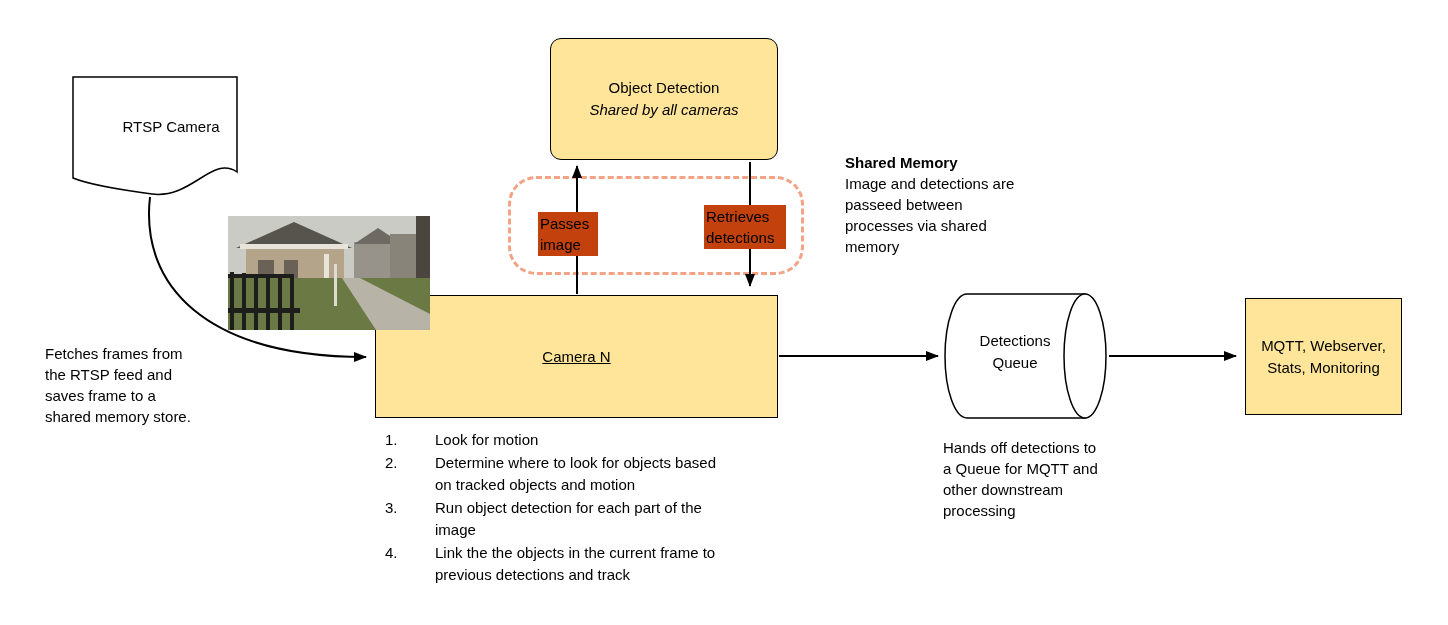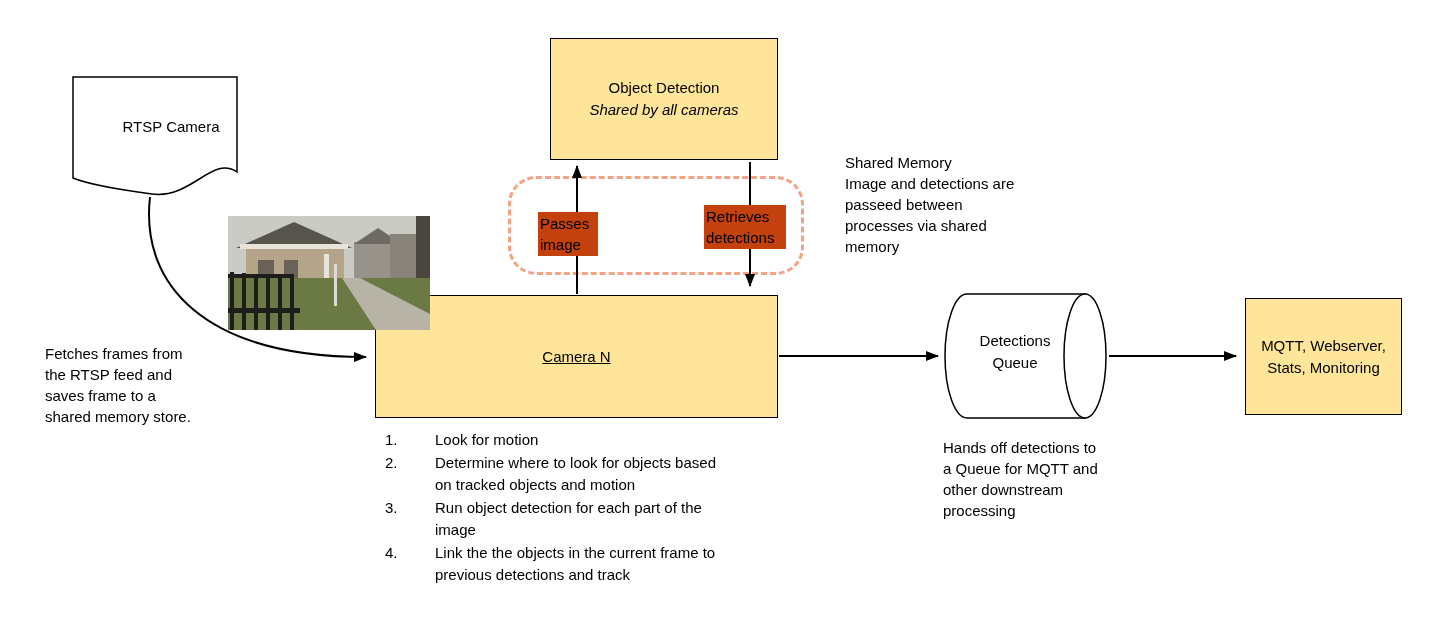--- a/index.html
+++ b/index.html
@@ -9,21 +9,21 @@
   .abs { position:absolute; }
   .node {
     position:absolute; background:#FFE599; border:1px solid #000;
     display:flex; flex-direction:column; align-items:center; justify-content:center;
     text-align:center; line-height:22px; z-index:1;
   }
   .edge-label {
     position:absolute; z-index:3; background:#c2410c; line-height:21px; padding:1px 2px;
   }
   .note { position:absolute; line-height:21px; z-index:3; }
-  .note .note-title { font-weight:normal; }
+  .note .note-title { font-weight:bold; }
   .doc-shape { position:absolute; z-index:1; }
   .doc-shape .doc-label { position:absolute; top:42px; left:0; width:100%; text-align:center;padding-left:32px; }
   .steps { position:absolute; list-style:none; counter-reset: step; z-index:3; }
   .steps li { counter-increment: step; position:relative; padding-left:52px; line-height:22px; margin-bottom:1px; max-width:340px; }
   .steps li::before { content: counter(step) "."; position:absolute; left:2px; }
   .steps li span { display:inline-block; max-width:288px; }
   .queue-label { position:absolute; z-index:3; text-align:center; line-height:22px; }
   .mqtt-node { align-items:flex-start; text-align:center; padding:0 8px; }
   svg { display:block; }
 </style>
@@ -47,21 +47,21 @@
     <path d="M1109,356 L1236,356" fill="none" stroke="#000" stroke-width="2" marker-end="url(#ah)"></path>
   </svg>
 
   <div class="doc-shape" style="left:72px; top:76px; width:166px; height:124px;">
     <svg width="166" height="124" viewBox="0 0 166 124">
       <path d="M1,1 H165 V96 C140,79 120,123 80,118 C50,114 18,109 1,102 Z" fill="#ffffff" stroke="#000000" stroke-width="1.5"></path>
     </svg>
     <div class="doc-label">RTSP Camera</div>
   </div>
 
-  <div class="node" style="left:550px; top:38px; width:228px; height:122px;">
+  <div class="node" style="left:550px; top:38px; width:228px; height:122px;border-radius:11px;">
     <div>Object Detection</div>
     <div style="font-style:italic;">Shared by all cameras</div>
   </div>
 
   <div class="edge-label" style="left:538px; top:212px; width:60px;">Passes image</div>
   <div class="edge-label" style="left:704px; top:205px; width:82px;">Retrieves detections</div>
 
   <div class="note" style="left:845px; top:152px; width:190px;">
     <div class="note-title">Shared Memory</div>
     <div>Image and detections are passeed between processes via shared memory</div>

